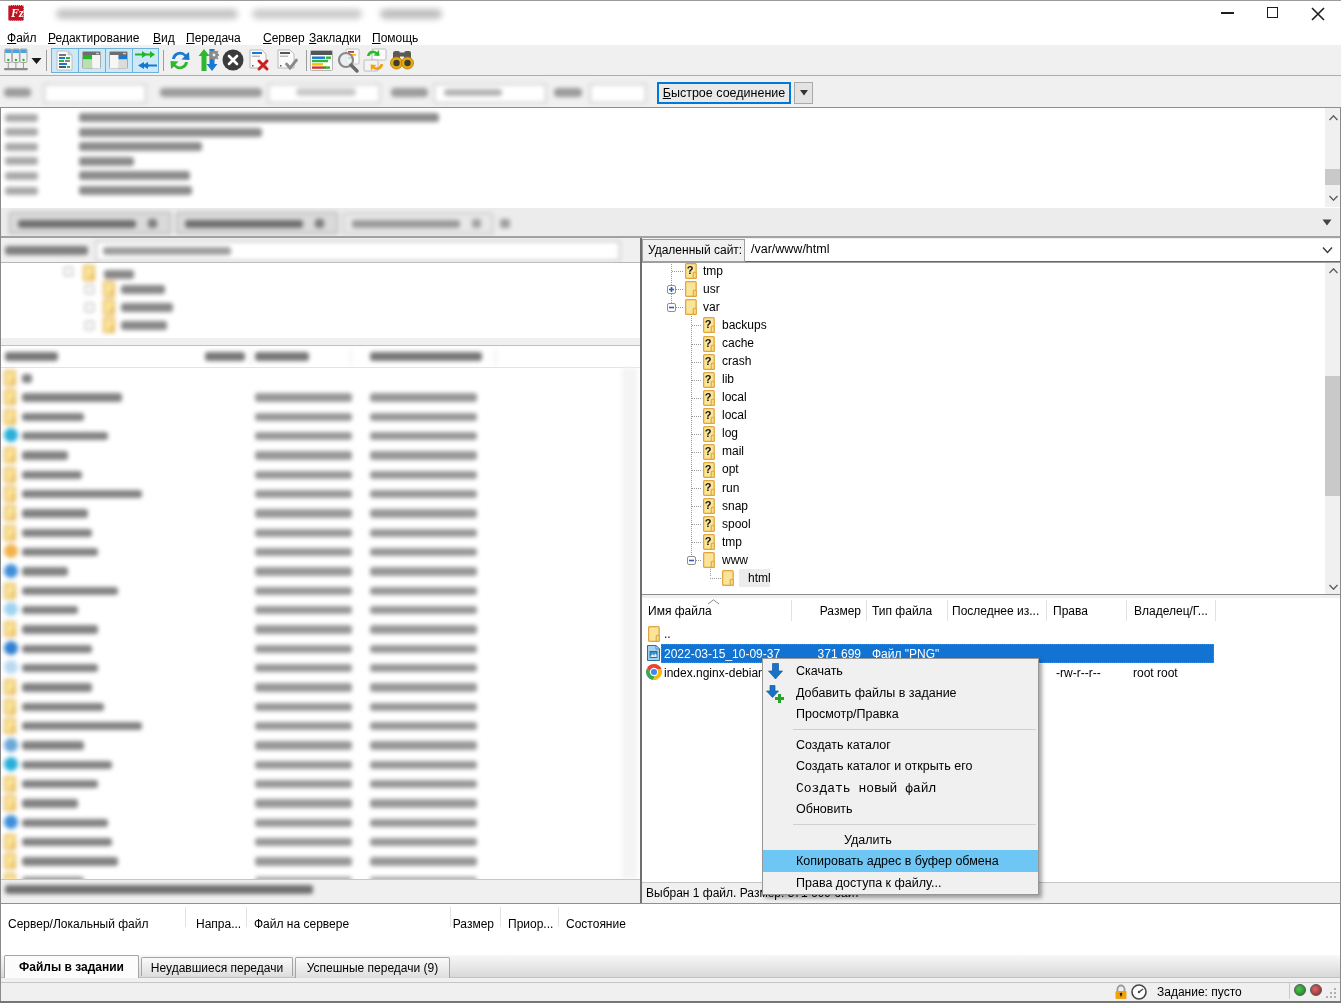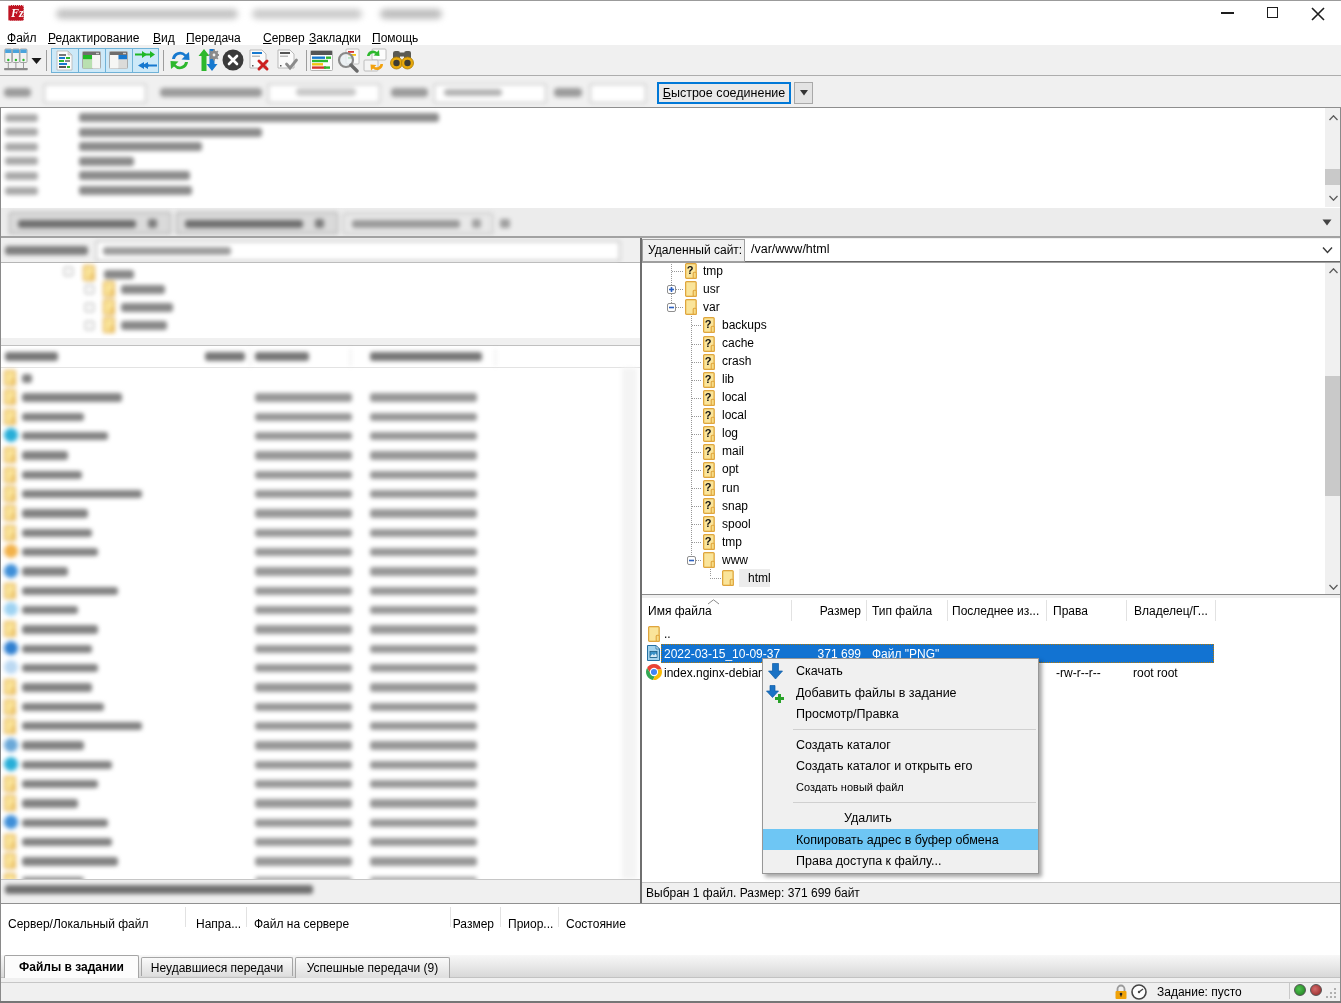--- a/index.html
+++ b/index.html
@@ -737,21 +737,24 @@
       <div style="height:9px;position:relative;">
         <div style="position:absolute;left:30px;right:2px;top:4px;height:1px;background:#d0d0d0;"></div>
       </div>
       <div style="height:21.5px;position:relative;">
         <div style="position:absolute;left:33px;top:4px;font-size:12.5px;">Создать каталог</div>
       </div>
       <div style="height:21.5px;position:relative;">
         <div style="position:absolute;left:33px;top:4px;font-size:12.5px;">Создать каталог и открыть его</div>
       </div>
       <div style="height:21.5px;position:relative;">
-        <div style="position:absolute;left:33px;top:4px;font-size:11px;">Создать новый файл</div>
+        <div style="position:absolute;left:33px;top:4px;font-size:13px;font-family:Liberation Mono, monospace;">Создать новый файл</div>
+      </div>
+      <div style="height:21.5px;position:relative;">
+        <div style="position:absolute;left:33px;top:4px;font-size:12.5px;">Обновить</div>
       </div>
       <div style="height:9px;position:relative;">
         <div style="position:absolute;left:30px;right:2px;top:4px;height:1px;background:#d0d0d0;"></div>
       </div>
       <div style="height:21.5px;position:relative;">
         <div style="position:absolute;left:33px;top:4px;font-size:12.5px;margin-left:48px;">Удалить</div>
       </div>
       <div style="height:21.5px;position:relative;background:#6ec6f4;">
         <div style="position:absolute;left:33px;top:4px;font-size:12.5px;">Копировать адрес в буфер обмена</div>
       </div>

